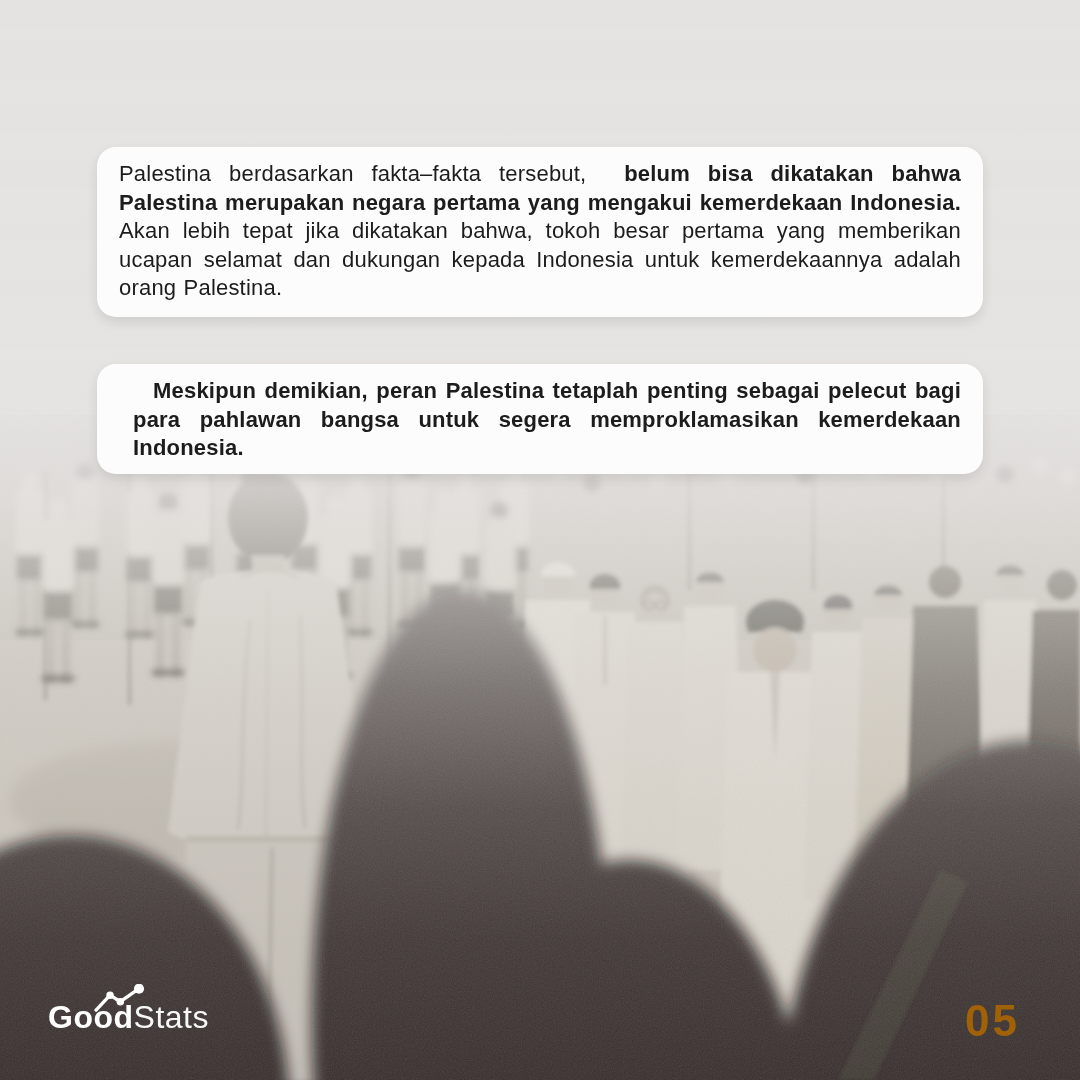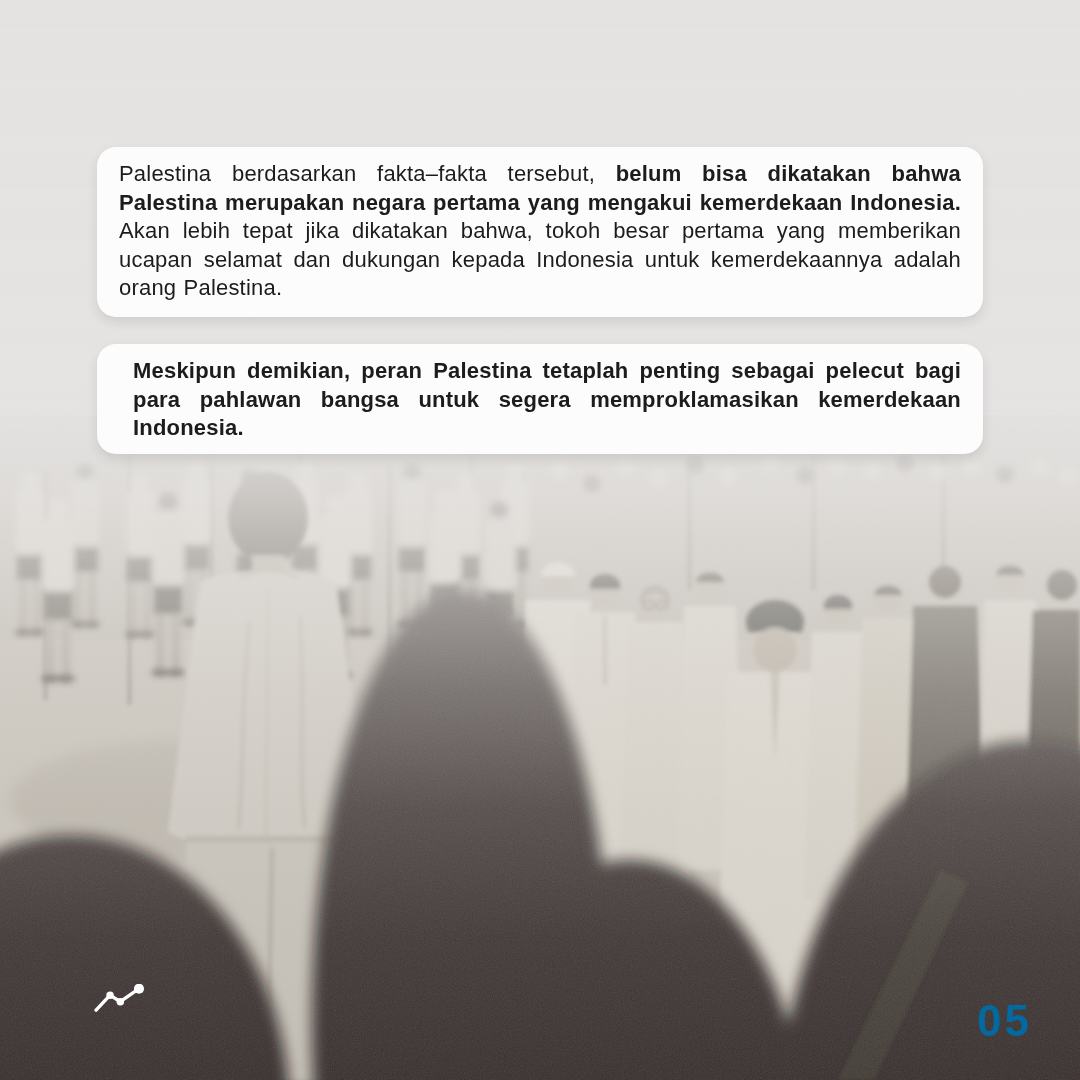--- a/index.html
+++ b/index.html
@@ -10,31 +10,31 @@
   }
   .photo{position:absolute;left:0;top:0;width:1080px;height:1080px;display:block;}
   .card{
     position:absolute;left:97px;width:886px;box-sizing:border-box;
     background:#fcfcfc;border-radius:19px;
     padding:13px 22px;
     box-shadow:0 5px 12px rgba(0,0,0,0.10);
     color:#1d1c1c;font-size:22px;line-height:28.5px;
     text-align:justify;letter-spacing:0.2px;word-spacing:1px;
   }
-  .card .b{font-weight:700;}
+  .card .b{font-weight:700;margin-left:20px;}
   #card1{top:147px;height:170px;}
-  #card2{top:344px;height:110px;font-weight:700;padding-left:36px;}
+  #card2{top:364px;height:110px;font-weight:700;padding-left:36px;}
   .brand{position:absolute;left:46px;top:984px;width:250px;height:64px;color:#ffffff;}
   .brand-icon{position:absolute;left:46px;top:0;width:66px;height:28px;}
   .brand-text{position:absolute;left:2px;top:16px;font-size:32px;line-height:34px;letter-spacing:0.5px;white-space:nowrap;}
   .brand-bold{font-weight:700;}
   .brand-light{font-weight:400;opacity:0.96;}
   .page-num{
-    position:absolute;right:48px;top:996px;
-    color:#0369a1;font-size:44px;font-weight:700;letter-spacing:3px;
+    position:absolute;right:60px;top:996px;
+    color:#a16207;font-size:44px;font-weight:700;letter-spacing:3px;
   }
 </style>
 </head>
 <body>
 
 <svg class="photo" viewBox="0 0 1080 1080" preserveAspectRatio="none" aria-hidden="true">
   <defs>
     <linearGradient id="wash" x1="0" y1="0" x2="0" y2="1">
       <stop offset="0" stop-color="#e4e3e2" stop-opacity="1"></stop>
       <stop offset="0.38" stop-color="#e4e3e2" stop-opacity="0.97"></stop>
@@ -240,15 +240,16 @@
   <span class="b">Meskipun demikian, peran Palestina tetaplah penting sebagai pelecut bagi para pahlawan bangsa untuk segera memproklamasikan kemerdekaan Indonesia.</span>
 </div>
 
 <div class="brand">
   <svg class="brand-icon" viewBox="0 0 66 30">
     <polyline points="2,28 17,12 28,19 48,5" fill="none" stroke="#ffffff" stroke-width="3.6" stroke-linecap="round" stroke-linejoin="round"></polyline>
     <circle cx="17" cy="12" r="4" fill="#ffffff"></circle>
     <circle cx="28" cy="19" r="4" fill="#ffffff"></circle>
     <circle cx="48" cy="5" r="5.4" fill="#ffffff"></circle>
   </svg>
+  <div class="brand-text"><span class="brand-bold">Good</span><span class="brand-light">Stats</span></div>
 </div>
 
 <div class="page-num">05</div>
 
 </body></html>

